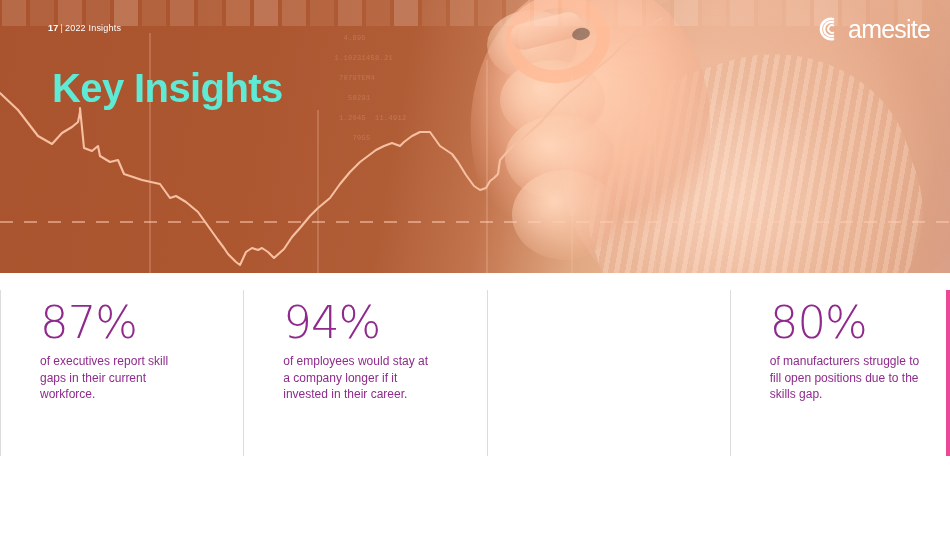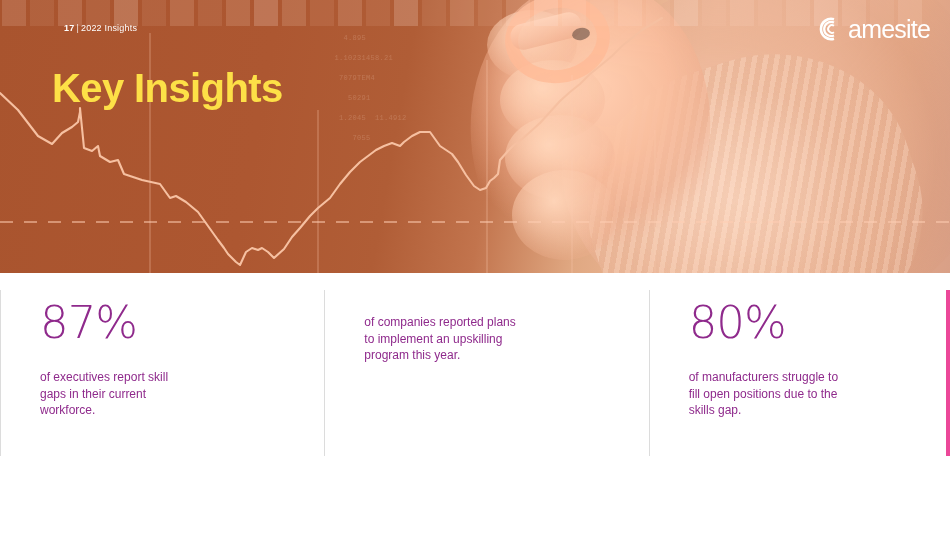--- a/index.html
+++ b/index.html
@@ -98,28 +98,28 @@
     font-size:7px; line-height:20px; letter-spacing:.3px;
     color:rgba(255,225,205,.20);
     white-space:pre; pointer-events:none;
   }
 
   
   .chart-svg { position:absolute; left:0; top:0; width:950px; height:273px; }
 
   .page-num {
     position:absolute; left:48px; top:23px;
-    font-size:9px; color:#ffffff; letter-spacing:.2px; white-space:nowrap;margin-left:16px;
+    font-size:9px; color:#ffffff; letter-spacing:.2px; white-space:nowrap;
   }
   .page-num b { font-weight:bold; }
   .page-num .sep { opacity:.85; margin:0 2px; }
 
   .hero-title {
     position:absolute; left:52px; top:66px;
-    font-size:40px; font-weight:bold; color:#fde047;
+    font-size:40px; font-weight:bold; color:#5eead4;
     letter-spacing:-.6px;
   }
 
   
   .logo { position:absolute; right:20px; top:16px; display:flex; align-items:center; gap:7px; }
   .logo-word { font-size:25px; color:#ffffff; letter-spacing:-.8px; line-height:1; }
 
   
   .stats {
     position:absolute; left:0; top:290px; width:950px; height:166px;
@@ -131,21 +131,21 @@
     border-left:1px solid #dcdcdc;
     padding-left:39px; padding-right:18px;
   }
   .stat:last-child { border-right:4px solid #ec4899; }
   .stat .num {
     font-size:45px; font-weight:300; color:#8f2a8c;
     line-height:1; letter-spacing:-1px; margin-top:10px;
     font-family:"DejaVu Sans", sans-serif;
   }
   .stat .desc {
-    margin-top:24px;
+    margin-top:8px;
     font-size:12px; line-height:16.6px; color:#8f2a8c;
     max-width:152px;
   }
 </style>
 </head>
 <body>
 
 <div class="slide">
 
   <div class="hero">
@@ -236,23 +236,26 @@
     </div>
   </div>
 
   <div class="stats">
 
     <div class="stat">
       <div class="num">87%</div>
       <div class="desc">of executives report skill gaps in their current workforce.</div>
     </div>
 
-
-    <div class="stat">
-      <div class="desc">of companies reported plans to implement an upskilling program this year.</div>
+    <div class="stat">
+      <div class="num">94%</div>
+      <div class="desc">of employees would stay at a company longer if it invested in their career.</div>
+    </div>
+
+    <div class="stat">
     </div>
 
     <div class="stat">
       <div class="num">80%</div>
       <div class="desc">of manufacturers struggle to fill open positions due to the skills gap.</div>
     </div>
 
   </div>
 </div>
 

